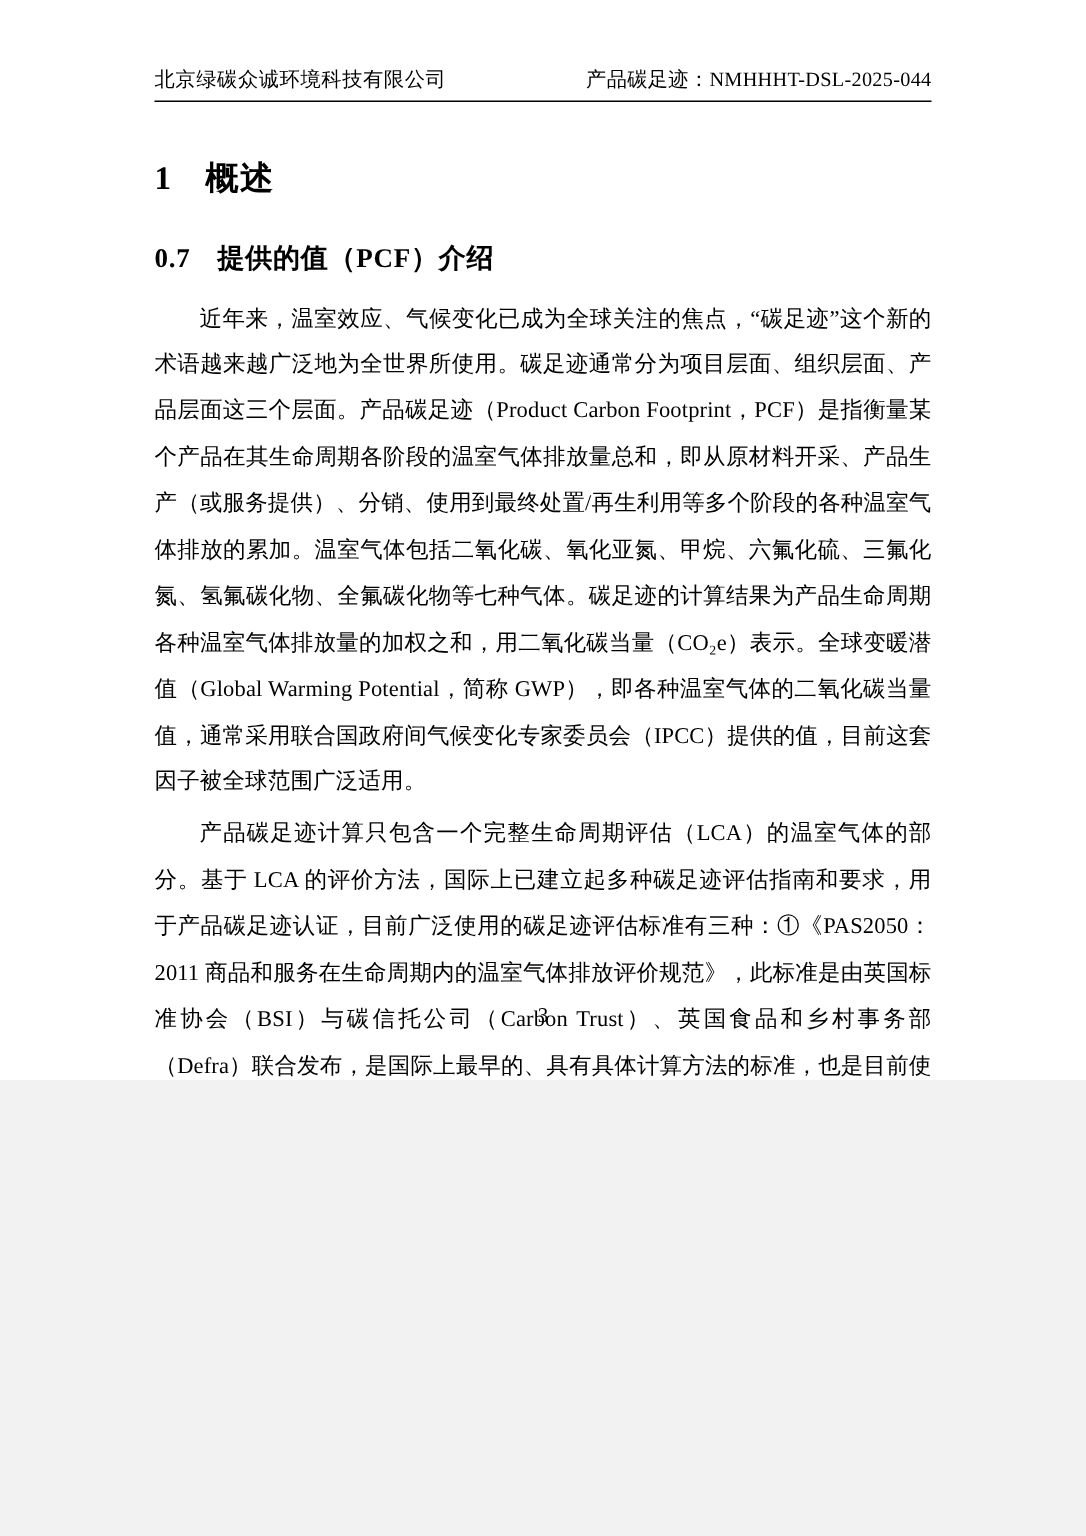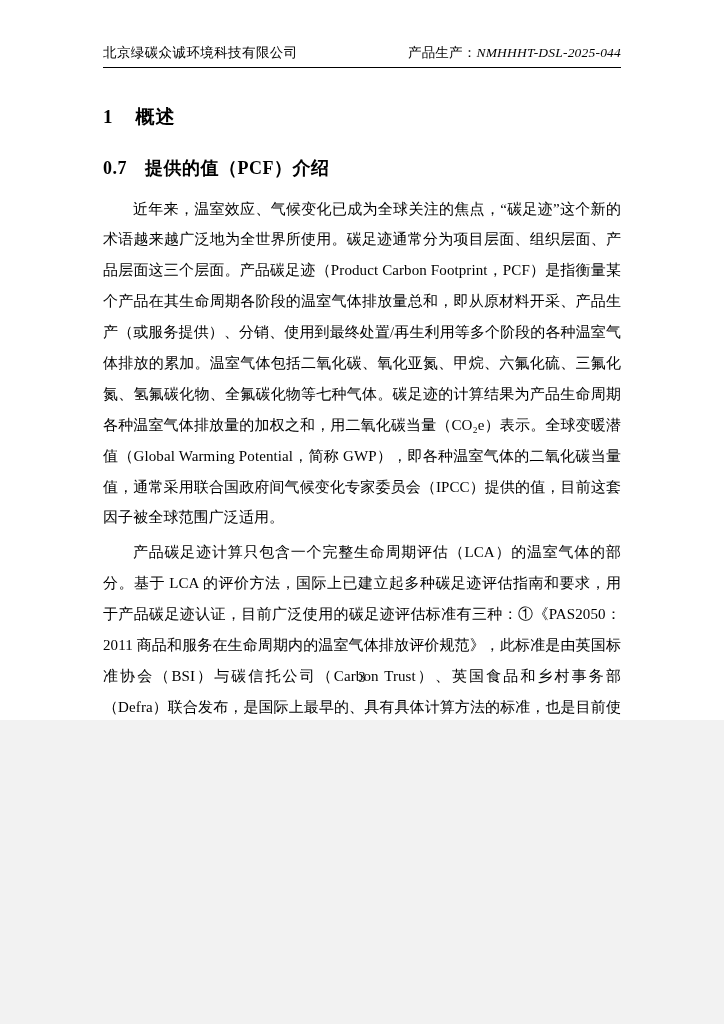--- a/index.html
+++ b/index.html
@@ -35,24 +35,23 @@
     border-bottom: 1px solid #000000;
   }
   .header-left {
     letter-spacing: 0.4px;
   }
   .header-right {
     letter-spacing: 0.2px;
   }
   .header-right .code {
     font-family: "Liberation Serif", "DejaVu Serif", serif;
-    font-style: italic;
   }
   h1.sec {
-    font-size: 19px;
+    font-size: 22px;
     font-weight: bold;
     margin: 36px 0 0 0;
     letter-spacing: 1px;
   }
   h1.sec .num {
     margin-right: 22px;
   }
   h2.subsec {
     font-size: 18px;
     font-weight: bold;
@@ -85,21 +84,21 @@
 </style>
 </head>
 <body>
 
 <div class="page">
   <div class="page-inner">
 
     <div class="header">
       <div class="header-left">北京绿碳众诚环境科技有限公司</div>
       <div class="header-right">
-        <span>产品生产：</span><span class="code">NMHHHT-DSL-2025-044</span>
+        <span>产品碳足迹：</span><span class="code">NMHHHT-DSL-2025-044</span>
       </div>
     </div>
 
     <h1 class="sec">
       <span class="num">1</span><span>概述</span>
     </h1>
 
     <h2 class="subsec">
       <span class="num">0.7</span><span>提供的值（PCF）介绍</span>
     </h2>

